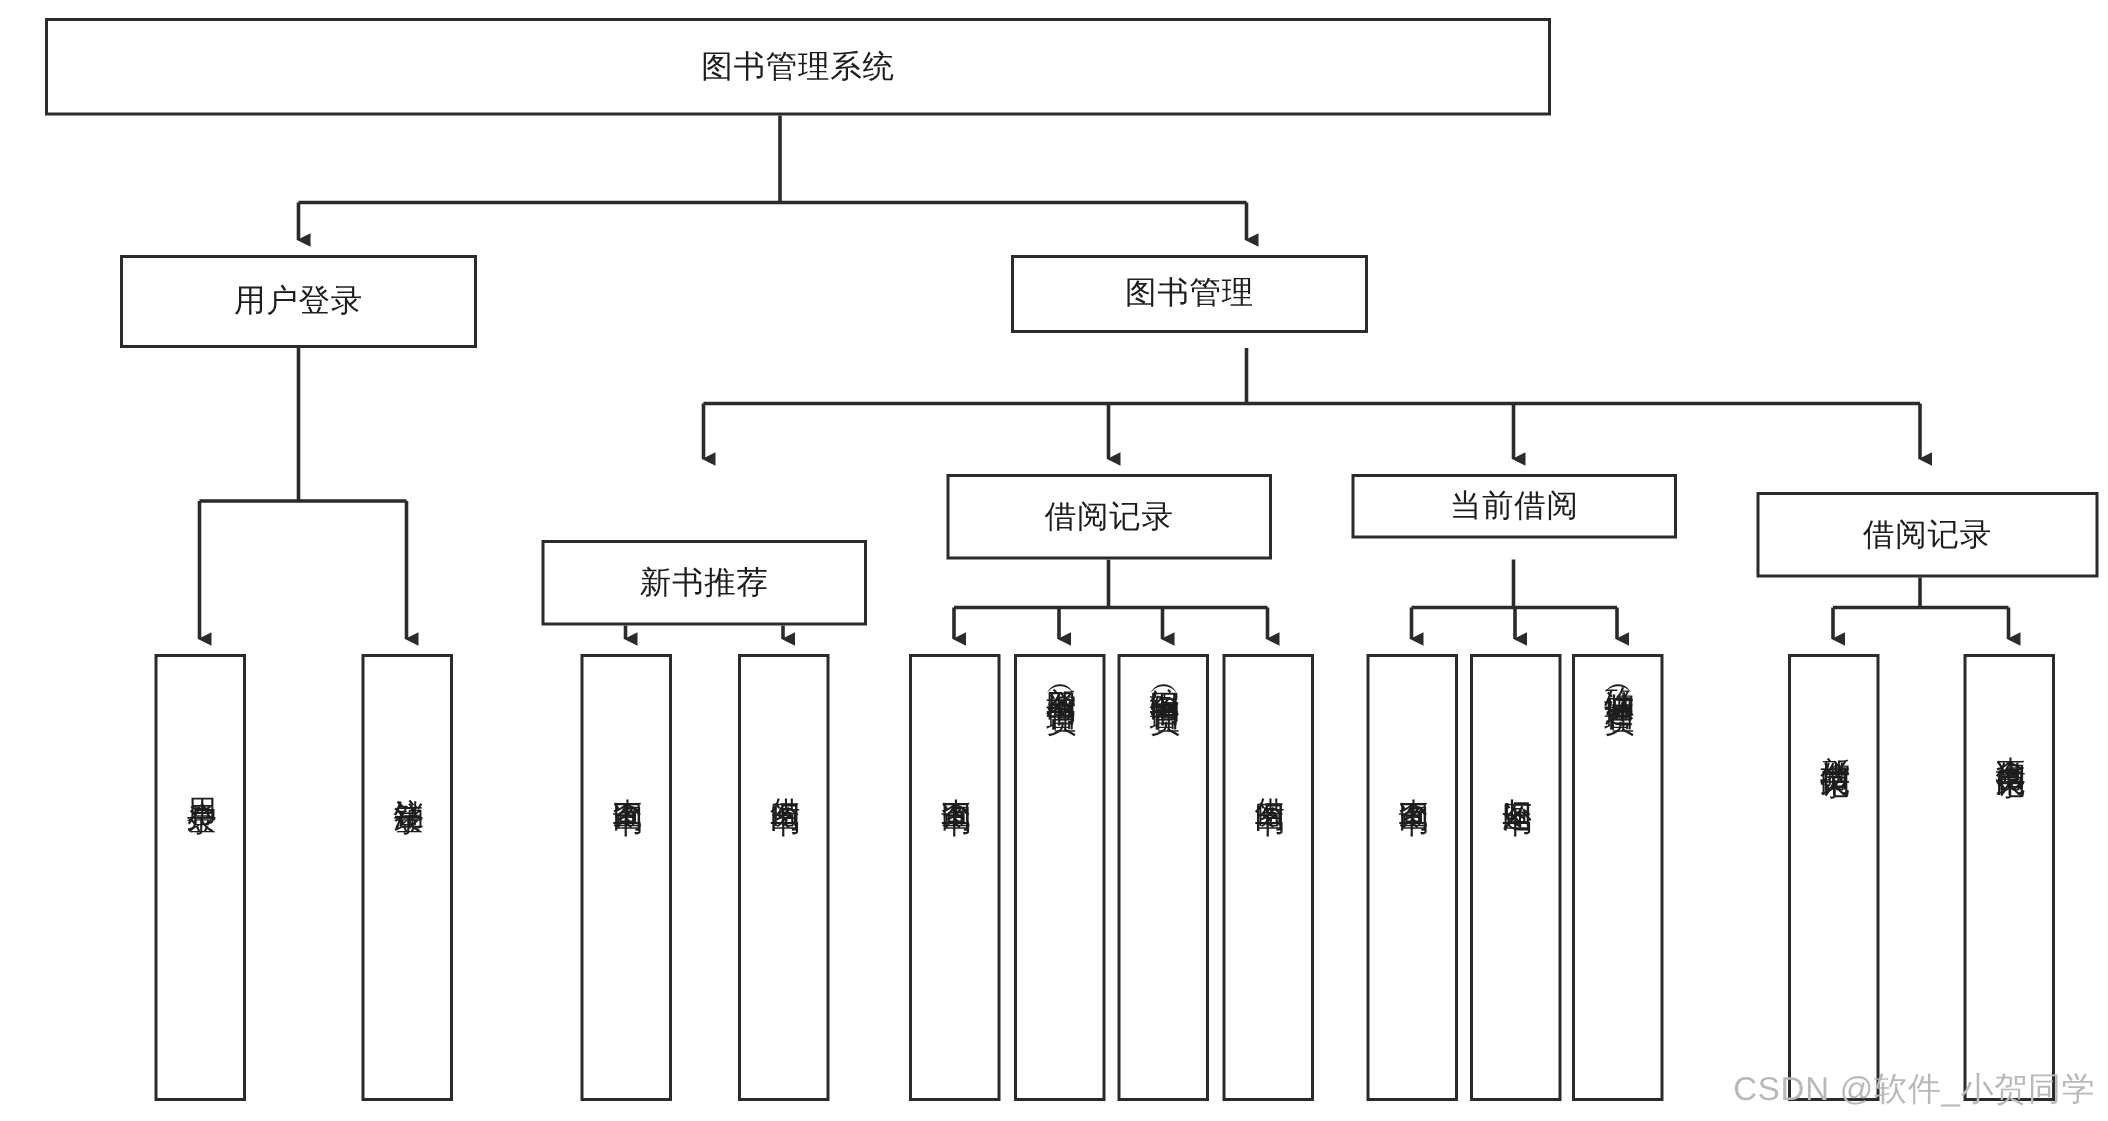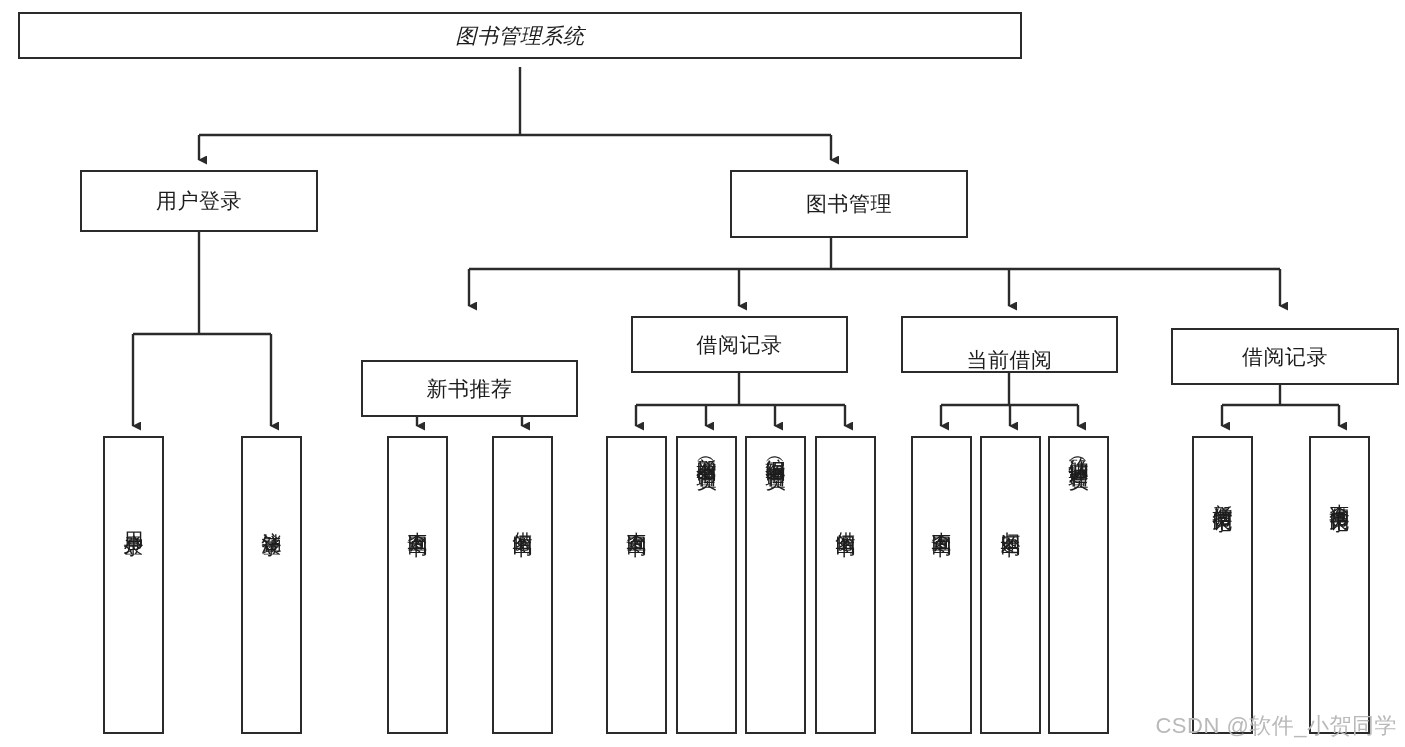--- a/index.html
+++ b/index.html
@@ -119,38 +119,38 @@
       <path d="M1010,405 L1010,426" marker-end="url(#arrowhead)"></path>
       <path d="M1078,405 L1078,426" marker-end="url(#arrowhead)"></path>
 
       <path d="M1280,373 L1280,405"></path>
       <path d="M1222,405 L1339,405"></path>
       <path d="M1222,405 L1222,426" marker-end="url(#arrowhead)"></path>
       <path d="M1339,405 L1339,426" marker-end="url(#arrowhead)"></path>
     </g>
   </svg>
 
-  <div class="node horiz" style="left:18px; top:12px; width:1004px; height:47px;font-style:italic;">
+  <div class="node horiz" style="left:30px; top:12px; width:1004px; height:65px;">
     <span class="node-label">图书管理系统</span>
   </div>
 
   <div class="node horiz" style="left:80px; top:170px; width:238px; height:62px;">
     <span class="node-label">用户登录</span>
   </div>
-  <div class="node horiz" style="left:730px; top:170px; width:238px; height:68px;">
+  <div class="node horiz" style="left:674px; top:170px; width:238px; height:52px;">
     <span class="node-label">图书管理</span>
   </div>
 
   <div class="node horiz" style="left:361px; top:316px; width:217px; height:57px;margin-top:44px;">
     <span class="node-label">新书推荐</span>
   </div>
   <div class="node horiz" style="left:631px; top:316px; width:217px; height:57px;">
     <span class="node-label">借阅记录</span>
   </div>
-  <div class="node horiz" style="left:901px; top:316px; width:217px; height:57px;align-items:flex-end;">
+  <div class="node horiz" style="left:901px; top:316px; width:217px; height:43px;">
     <span class="node-label">当前借阅</span>
   </div>
   <div class="node horiz" style="left:1171px; top:316px; width:228px; height:57px;margin-top:12px;">
     <span class="node-label">借阅记录</span>
   </div>
 
   <div class="node vert pad-top" style="left:103px; top:436px; width:61px; height:298px;">
     <span class="node-label">用户登录</span>
   </div>
   <div class="node vert pad-top" style="left:241px; top:436px; width:61px; height:298px;">

